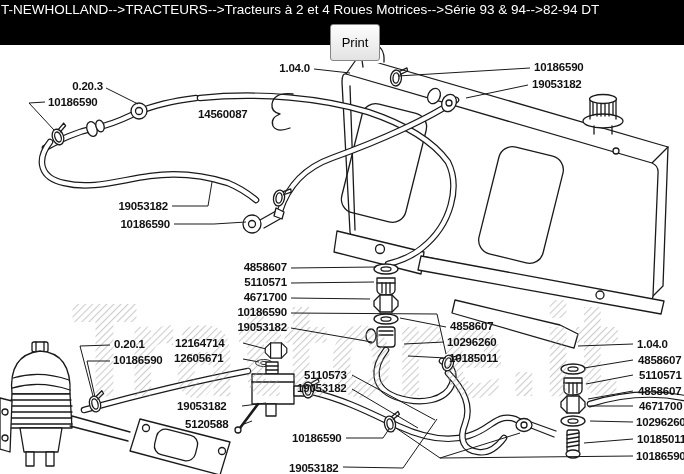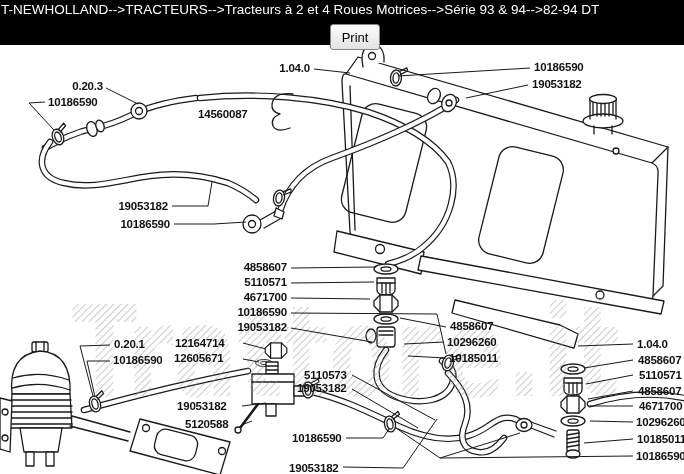--- a/index.html
+++ b/index.html
@@ -1,21 +1,21 @@
 <!DOCTYPE html>
 <html><head>
 <meta charset="utf-8">
 <style>
   html,body{margin:0;padding:0;background:#fff;}
   .screen{position:relative;width:684px;height:474px;overflow:hidden;background:#fff;
           font-family:"Liberation Sans",sans-serif;}
   .header{position:absolute;top:0;left:0;width:684px;height:45px;background:#000;z-index:5;}
   .breadcrumb{color:#fff;font-size:13.5px;font-weight:400;white-space:nowrap;
               padding:2px 0 0 1px;letter-spacing:0;}
-  .print-btn{position:absolute;left:330px;top:24px;width:50px;height:26px;
+  .print-btn{position:absolute;left:330px;top:24px;width:50px;height:37px;
              background:linear-gradient(#fdfdfd,#e3e3e3);border:1px solid #858585;
              border-radius:3px;font-family:"Liberation Sans",sans-serif;font-size:13px;
              color:#000;padding:0 2px;cursor:pointer;}
   svg.diagram{position:absolute;top:0;left:0;z-index:1;}
   .ink{stroke:#1a1a1a;stroke-width:1.3;stroke-linejoin:round;stroke-linecap:round;fill:none;}
   .hose-out{stroke:#1a1a1a;stroke-width:6.6;fill:none;stroke-linecap:round;}
   .hose-in{stroke:#ffffff;stroke-width:4.2;fill:none;stroke-linecap:round;}
   .leader{stroke:#1a1a1a;stroke-width:1;fill:none;}
   .lbl{font-family:"Liberation Sans",sans-serif;font-size:11.5px;font-weight:bold;
        fill:#111;letter-spacing:-0.2px;}

